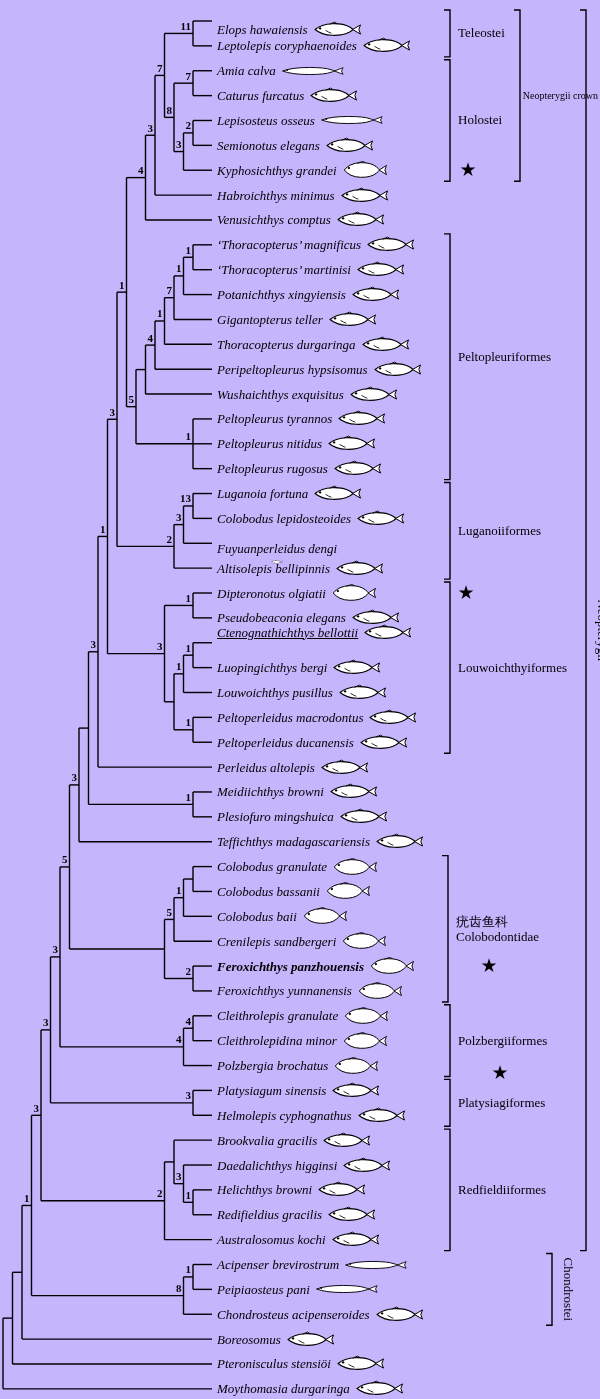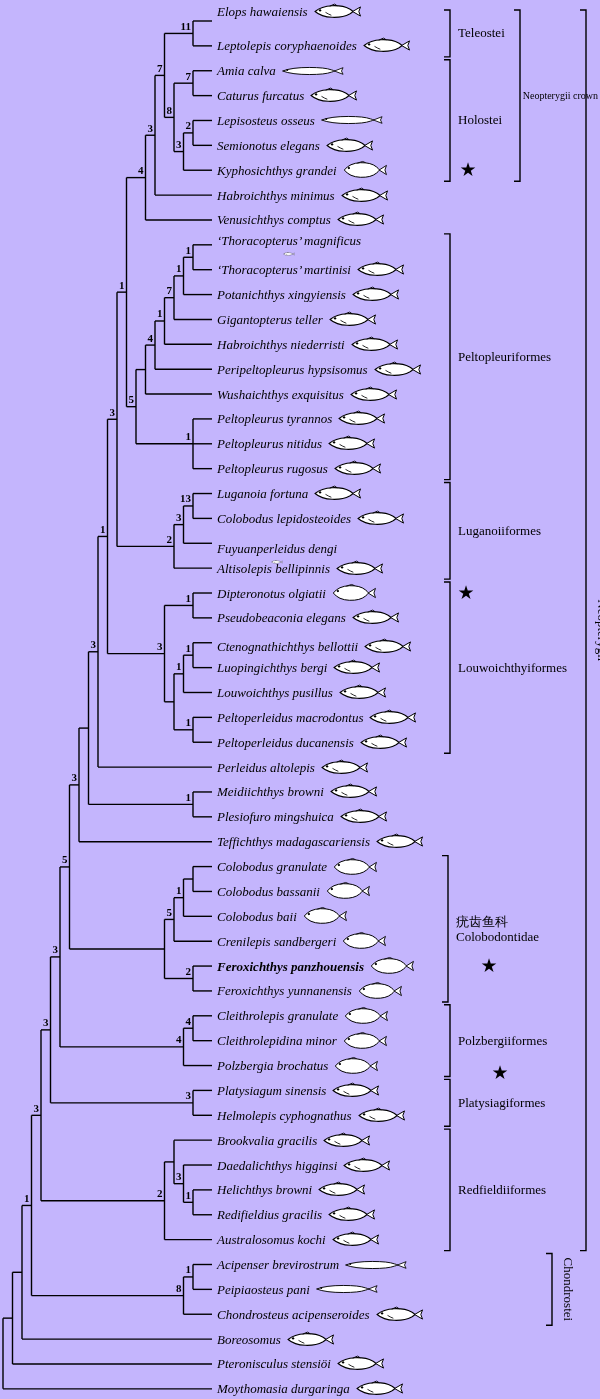--- a/index.html
+++ b/index.html
@@ -272,21 +272,21 @@
       <path d="M546,1253.5 L552,1253.5 L552,1325.24 L546,1325.24" fill="none" stroke="#000000" stroke-width="1.4"></path>
       <text x="564" y="1289.37" text-anchor="middle" class="clade-label" transform="rotate(90 564 1289.37)">Chondrostei</text>
       <path d="M580,10 L586,10 L586,1250.63 L580,1250.63" fill="none" stroke="#000000" stroke-width="1.4"></path>
       <text x="598" y="630.315" text-anchor="middle" class="clade-label" transform="rotate(90 598 630.315)">Neopterygii</text>
       <text x="468" y="176.22" text-anchor="middle" class="star">★</text>
       <text x="466" y="599.01" text-anchor="middle" class="star">★</text>
       <text x="489" y="972.0600000000001" text-anchor="middle" class="star">★</text>
       <text x="500" y="1079.001" text-anchor="middle" class="star">★</text>
     </svg>
   <div id="rows">
-      <div class="taxon-row" style="top: 0;">
+      <div class="taxon-row" style="top: 18px;">
         <span class="taxon-name">Elops hawaiensis</span>
         <svg width="50" height="17" viewBox="0 0 60 20">
           <use href="#fish"></use>
         </svg>
       </div>
       <div class="taxon-row" style="top: 34.87px;">
         <span class="taxon-name">Leptolepis coryphaenoides</span>
         <svg width="50" height="17" viewBox="0 0 60 20">
           <use href="#fish"></use>
         </svg>
@@ -326,21 +326,21 @@
         <svg width="50" height="17" viewBox="0 0 60 20">
           <use href="#fish"></use>
         </svg>
       </div>
       <div class="taxon-row" style="top: 208.96px;">
         <span class="taxon-name">Venusichthys comptus</span>
         <svg width="50" height="17" viewBox="0 0 60 20">
           <use href="#fish"></use>
         </svg>
       </div>
-      <div class="taxon-row" style="top: 233.83px; flex-direction: column;">
+      <div class="taxon-row" style="top: 233.83px;">
         <span class="taxon-name">‘Thoracopterus’ magnificus</span>
         <svg width="50" height="17" viewBox="0 0 60 20">
           <use href="#fish"></use>
         </svg>
       </div>
       <div class="taxon-row" style="top: 258.7px;">
         <span class="taxon-name">‘Thoracopterus’ martinisi</span>
         <svg width="50" height="17" viewBox="0 0 60 20">
           <use href="#fish"></use>
         </svg>
@@ -351,21 +351,21 @@
           <use href="#fish"></use>
         </svg>
       </div>
       <div class="taxon-row" style="top: 308.44px;">
         <span class="taxon-name">Gigantopterus teller</span>
         <svg width="50" height="17" viewBox="0 0 60 20">
           <use href="#fish"></use>
         </svg>
       </div>
       <div class="taxon-row" style="top: 333.31px;">
-        <span class="taxon-name">Habroichthys niederristi</span>
+        <span class="taxon-name">Thoracopterus durgaringa</span>
         <svg width="50" height="17" viewBox="0 0 60 20">
           <use href="#fish"></use>
         </svg>
       </div>
       <div class="taxon-row" style="top: 358.18px;">
         <span class="taxon-name">Peripeltopleurus hypsisomus</span>
         <svg width="50" height="17" viewBox="0 0 60 20">
           <use href="#fish"></use>
         </svg>
       </div>
@@ -422,21 +422,21 @@
         <svg width="46" height="20" viewBox="0 0 60 24">
           <use href="#fish-deep"></use>
         </svg>
       </div>
       <div class="taxon-row" style="top: 606.88px;">
         <span class="taxon-name">Pseudobeaconia elegans</span>
         <svg width="50" height="17" viewBox="0 0 60 20">
           <use href="#fish"></use>
         </svg>
       </div>
-      <div class="taxon-row" style="top: 635px;">
+      <div class="taxon-row" style="top: 621px; text-decoration: underline;">
         <span class="taxon-name">Ctenognathichthys bellottii</span>
         <svg width="50" height="17" viewBox="0 0 60 20">
           <use href="#fish"></use>
         </svg>
       </div>
       <div class="taxon-row" style="top: 656.62px;">
         <span class="taxon-name">Luopingichthys bergi</span>
         <svg width="50" height="17" viewBox="0 0 60 20">
           <use href="#fish"></use>
         </svg>

